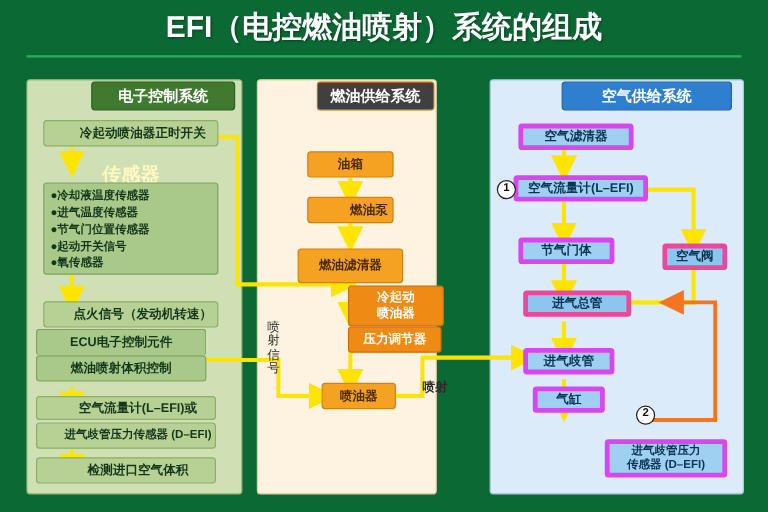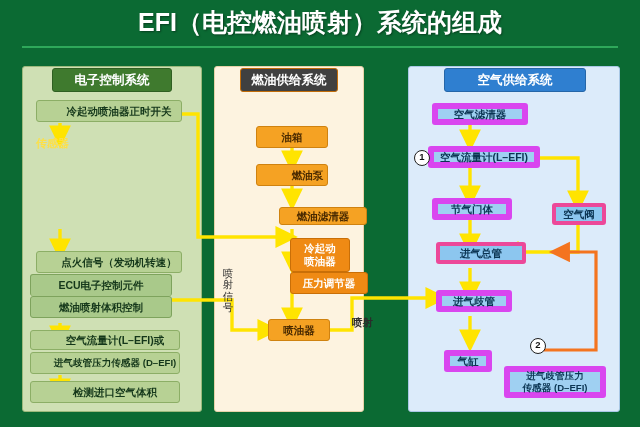--- a/index.html
+++ b/index.html
@@ -23,50 +23,51 @@
   
   .panel{position:absolute;border-radius:3px;}
   .panel-green{background:#cfe0b4;border:1px solid #9cb97c;}
   .panel-cream{background:#fdf3e0;border:1px solid #e7d2a8;}
   .panel-blue{background:#dcebfa;border:1px solid #a9c8e6;}
 
   .panel-head{
     position:absolute;height:22px;line-height:22px;
     text-align:center;color:#ffffff;font-size:12.5px;font-weight:bold;
     border-radius:3px;
+    margin-left:24px;
   }
   .head-green{background:#3f7a2e;border:1px solid #2f5f22;}
   .head-orange{background:#404040;border:1px solid #c26c08;}
   .head-blue{background:#2f7fd0;border:1px solid #2566a8;}
 
   
   .box{
     position:absolute;
     display:flex;align-items:center;justify-content:center;
     text-align:center;
     font-size:10.5px;font-weight:bold;
     border-radius:3px;
     box-sizing:border-box;
     line-height:1.22;
   }
   .box-green{background:#b7d194;border:1px solid #8cae66;color:#14371a;padding-left:20px;}
   .box-green2{background:#a9c98a;border:1px solid #7ea35d;color:#14371a;}
   .box-orange{background:#f5a223;border:1px solid #cf8210;color:#4a2a00;}
   .box-orange-d{background:#ef8a14;border:1px solid #c96f07;color:#ffffff;}
-  .box-blue{background:#9fd0f2;border:6px solid #d946ef;color:#0b3553;}
+  .box-blue{background:#9fd0f2;border:4px solid #d946ef;color:#0b3553;}
   .box-blue2{background:#8cc6ef;border:4px solid #ec4899;color:#0b3553;}
 
   .sensor-list{
     position:absolute;background:#a9c98a;border:1px solid #7ea35d;border-radius:3px;
     color:#14371a;font-size:9.6px;font-weight:bold;
     padding:4px 5px;box-sizing:border-box;line-height:1.45;text-align:left;
   }
   .sensor-title{
-    position:absolute;color:#fde047;
-    font-size:11px;font-weight:bold;
+    position:absolute;text-align:center;color:#fef9c3;
+    font-size:16px;font-weight:bold;
   }
 
   .vlabel{
     position:absolute;font-size:10.5px;font-weight:normal;color:#2b2b2b;
     width:14px;line-height:1.08;text-align:center;
   }
   .hlabel{
     position:absolute;font-size:10.5px;font-weight:bold;color:#2b2b2b;
   }
   .numbadge{
@@ -133,49 +134,54 @@
     <g stroke="#f4741f" stroke-width="3.2" fill="none" marker-end="url(#ao)">
 
       <path d="M540,350 L596,350 L596,252 L560,252"></path>
     </g>
   </svg>
 
   <div class="box box-green" style="left:36px;top:100px;width:146px;height:22px;">冷起动喷油器正时开关</div>
 
   <div class="sensor-title" style="left:36px;top:136px;width:146px;">传感器</div>
 
+  <div class="sensor-list" style="left:36px;top:152px;width:146px;height:77px;white-space:pre-line;">●冷却液温度传感器
+●进气温度传感器
+●节气门位置传感器
+●起动开关信号
+●氧传感器</div>
 
   <div class="box box-green" style="left:36px;top:251px;width:146px;height:22px;">点火信号（发动机转速）</div>
 
   <div class="box box-green2" style="left:30px;top:274px;width:142px;height:22px;border-bottom:none;">ECU电子控制元件</div>
   <div class="box box-green2" style="left:30px;top:296px;width:142px;height:22px;">燃油喷射体积控制</div>
 
   <div class="box box-green" style="left:30px;top:330px;width:150px;height:20px;">空气流量计(L–EFI)或</div>
   <div class="box box-green" style="left:30px;top:352px;width:150px;height:22px;font-size:9.6px;">进气歧管压力传感器 (D–EFI)</div>
   <div class="box box-green" style="left:30px;top:381px;width:150px;height:22px;">检测进口空气体积</div>
 
   <div class="box box-orange" style="left:256px;top:126px;width:72px;height:22px;">油箱</div>
   <div class="box box-orange" style="left:256px;top:164px;width:72px;height:22px;padding-left:31px;">燃油泵</div>
-  <div class="box box-orange" style="left:248px;top:207px;width:88px;height:18px;margin-left:31px;">燃油滤清器</div>
-  <div class="box box-orange-d" style="left:290px;top:238px;width:60px;height:34px;white-space:pre-line;">冷起动
+  <div class="box box-orange" style="left:248px;top:207px;width:88px;height:29px;">燃油滤清器</div>
+  <div class="box box-orange-d" style="left:290px;top:238px;width:80px;height:34px;white-space:pre-line;">冷起动
 喷油器</div>
   <div class="box box-orange-d" style="left:290px;top:272px;width:78px;height:22px;">压力调节器</div>
   <div class="box box-orange" style="left:268px;top:319px;width:62px;height:22px;">喷油器</div>
 
   <div class="vlabel" style="left:221px;top:268px;">喷射信号</div>
   <div class="hlabel" style="left:352px;top:316px;">喷射</div>
 
   <div class="box box-blue" style="left:432px;top:103px;width:96px;height:22px;">空气滤清器</div>
   <div class="box box-blue" style="left:428px;top:146px;width:112px;height:22px;">空气流量计(L–EFI)</div>
   <div class="numbadge" style="left:414px;top:150px;">1</div>
 
   <div class="box box-blue" style="left:432px;top:198px;width:80px;height:22px;text-align:center;">节气门体</div>
   <div class="box box-blue2" style="left:552px;top:203px;width:54px;height:22px;">空气阀</div>
 
   <div class="box box-blue2" style="left:436px;top:242px;width:90px;height:22px;">进气总管</div>
   <div class="box box-blue" style="left:436px;top:290px;width:76px;height:22px;">进气歧管</div>
-  <div class="box box-blue" style="left:444px;top:350px;width:48px;height:22px;">气缸</div>
+  <div class="box box-blue" style="left:444px;top:322px;width:60px;height:22px;">气缸</div>
   <div class="numbadge" style="left:530px;top:338px;">2</div>
 
   <div class="box box-blue" style="left:504px;top:366px;width:102px;height:32px;white-space:pre-line;font-size:9.6px;">进气歧管压力
 传感器 (D–EFI)</div>
 
 </div>
 
 </body></html>

